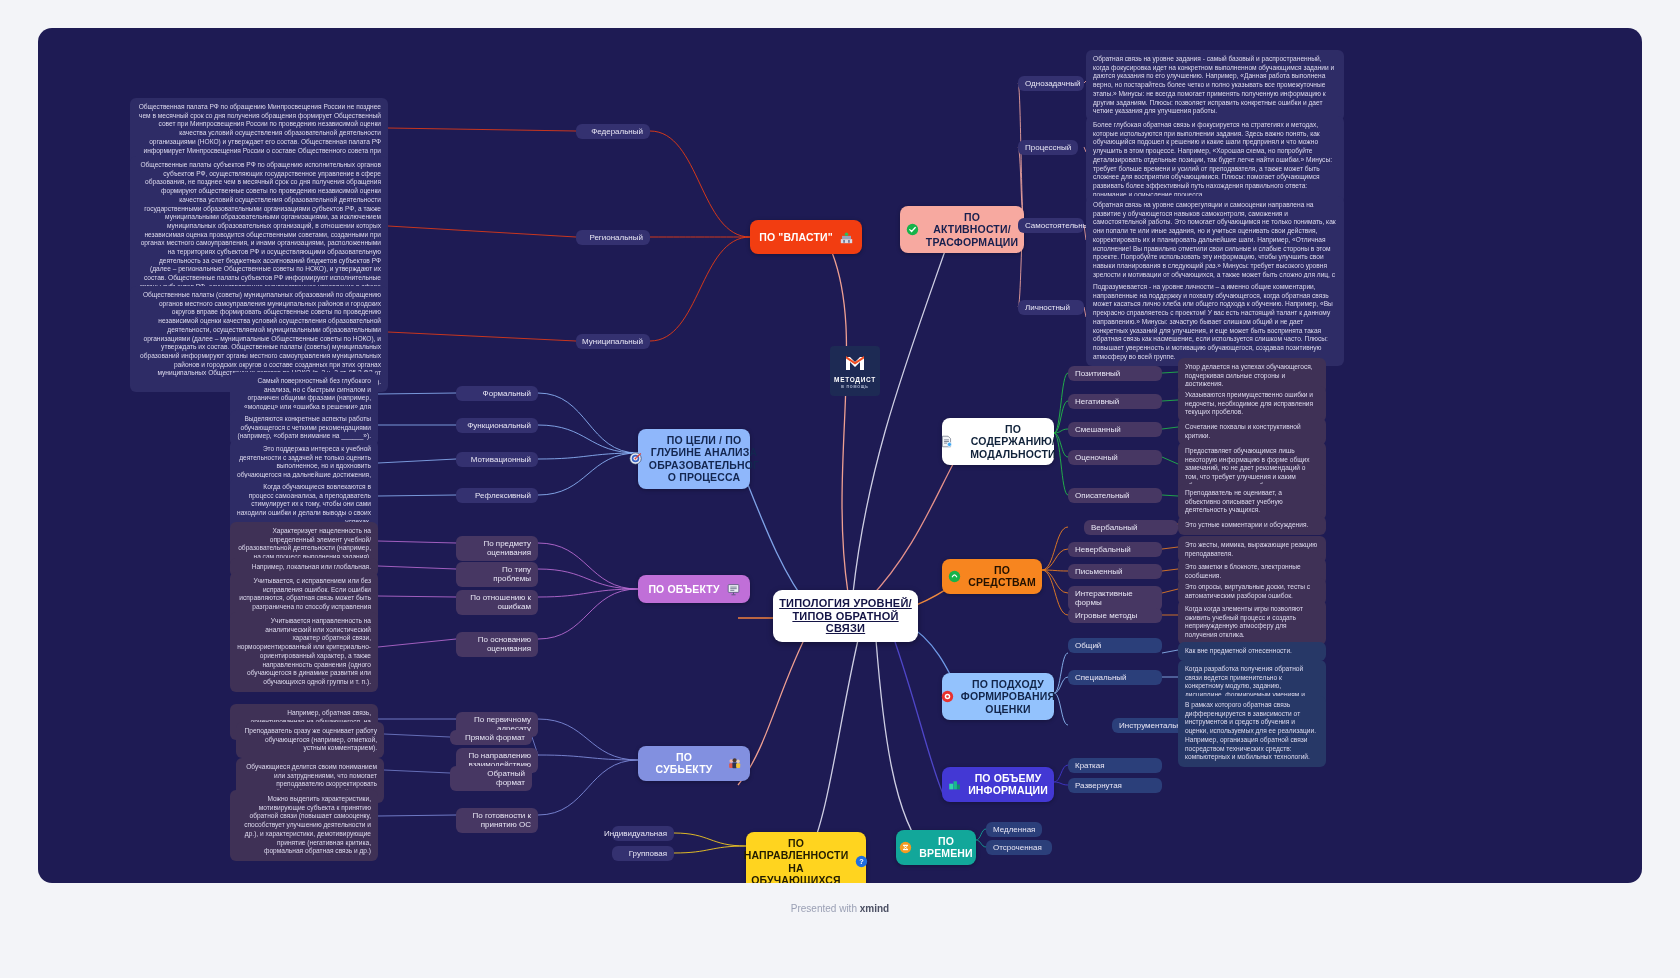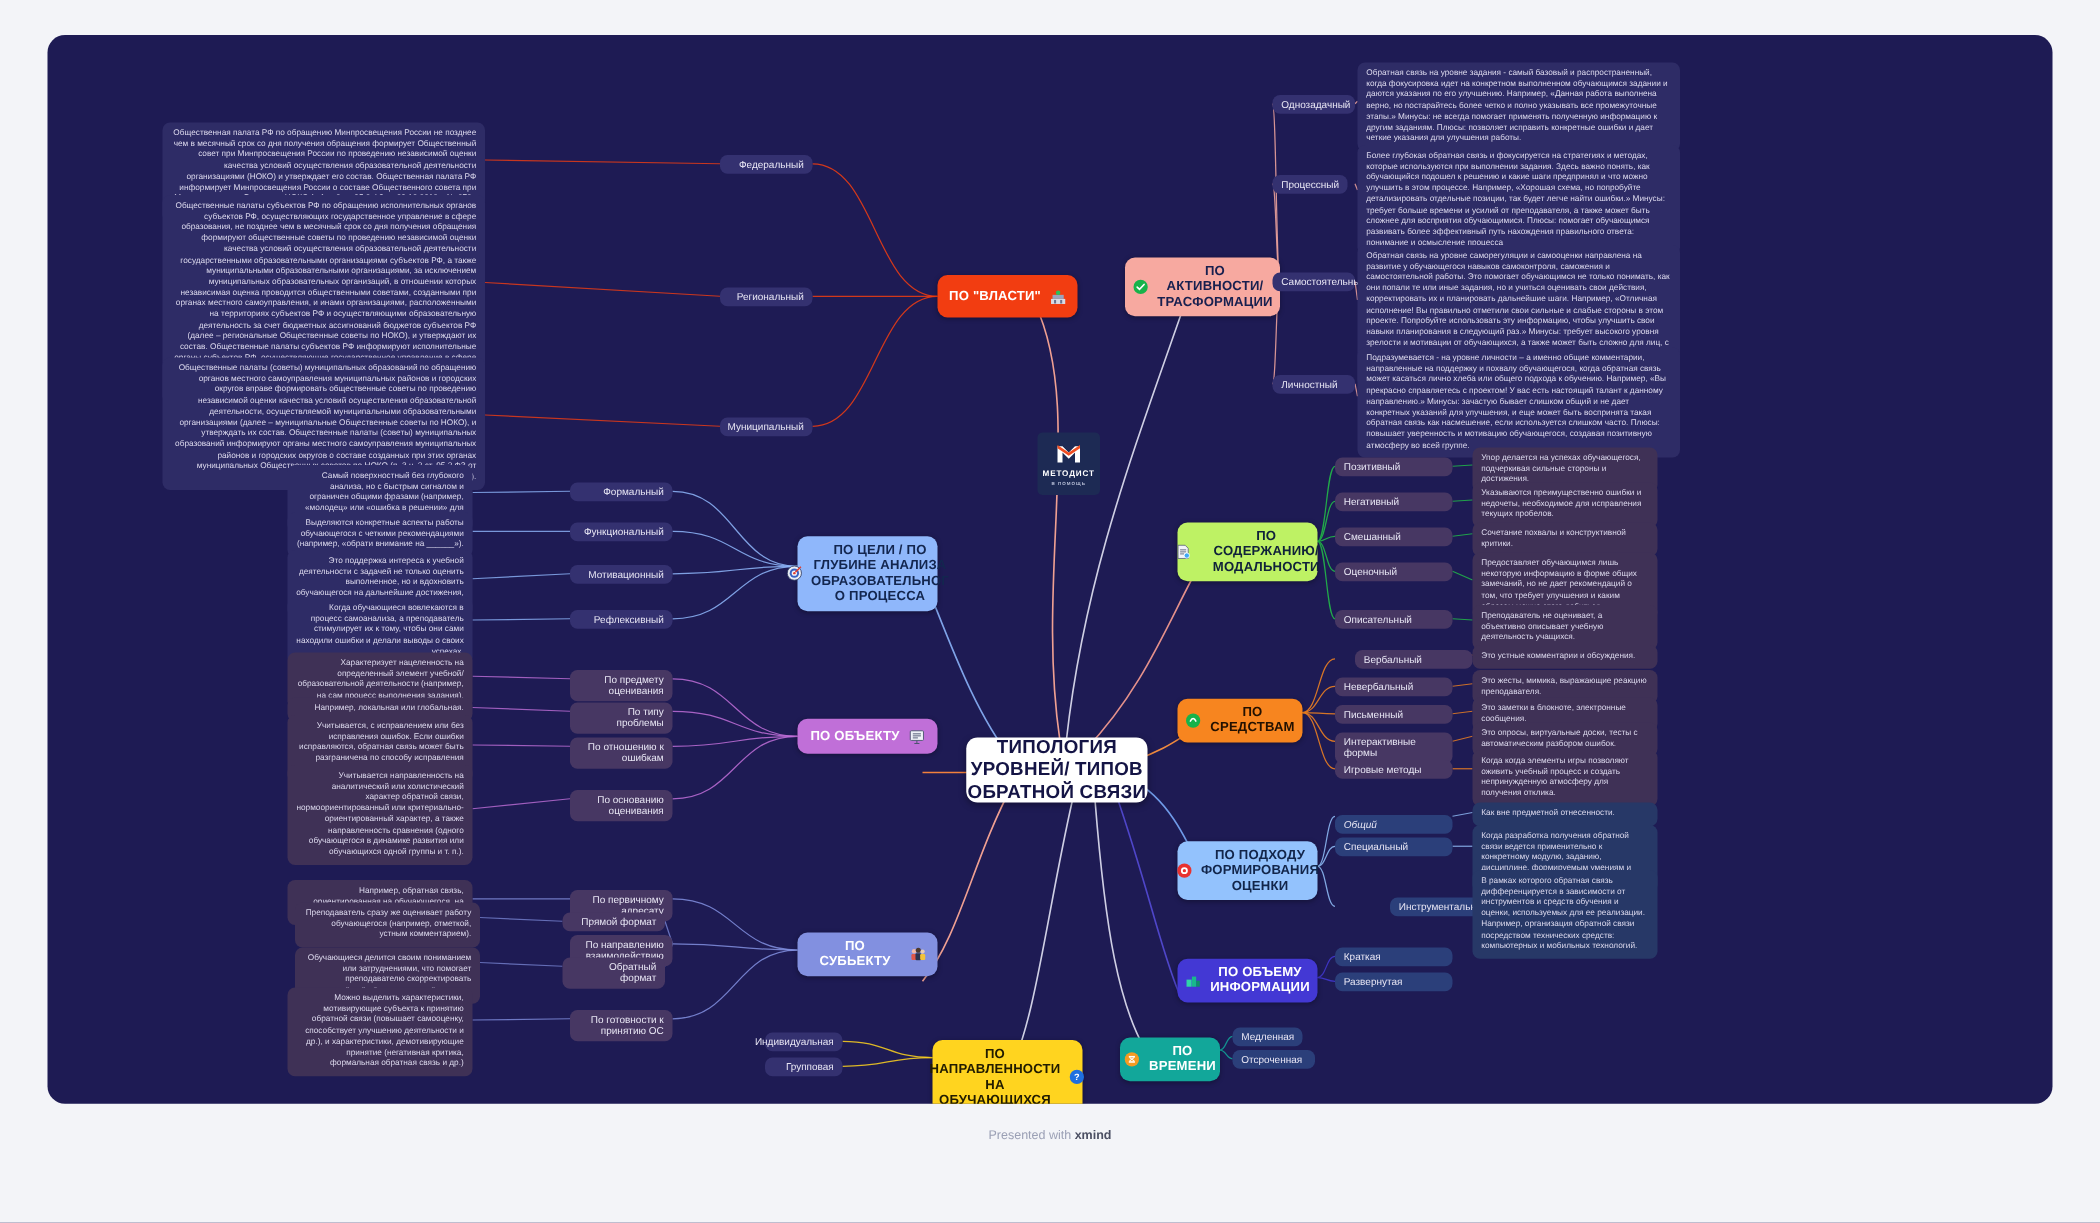--- a/index.html
+++ b/index.html
@@ -26,25 +26,26 @@
     border-radius: 7px;
     line-height: 1.18;
     white-space: pre-line;
   }
 
   
   .central {
     background: #ffffff;
     color: #141445;
     font-weight: bold;
-    font-size: 15px;
+    font-size: 11px;
     letter-spacing: .2px;
     text-align: center;
     border-radius: 9px;
     box-shadow: 0 2px 6px rgba(0,0,0,.35);
+    text-decoration: underline;
   }
 
   
   .topic {
     font-weight: bold;
     font-size: 10.5px;
     letter-spacing: .15px;
     text-align: center;
     border-radius: 8px;
     padding: 5px 9px;
@@ -228,21 +229,21 @@
             <path d="M4.6 8.2 L6.9 10.5 L11.4 5.6" stroke="#fff" stroke-width="1.6" fill="none" stroke-linecap="round"></path>
           </svg></span><span>ПО  АКТИВНОСТИ/ ТРАСФОРМАЦИИ</span></div>
       <div class="node pill f-indigo pR" style="left: 980px; top: 48px; width: 66px; min-height: 14px;"><span>Однозадачный</span></div>
       <div class="leaf f-indigo2 lR" style="position: absolute; left: 1048px; top: 22px; width: 258px; min-height: 62px;"><span>Обратная связь на уровне задания - самый базовый и распространенный, когда фокусировка идет на конкретном выполненном обучающимся задании и даются указания по его улучшению. Например, «Данная работа выполнена верно, но постарайтесь более четко и полно указывать все промежуточные этапы.» Минусы: не всегда помогает применять полученную информацию к другим заданиям. Плюсы: позволяет исправить конкретные ошибки и дает четкие указания для улучшения работы.</span></div>
       <div class="node pill f-indigo pR" style="left: 980px; top: 112px; width: 60px; min-height: 14px;"><span>Процессный</span></div>
       <div class="leaf f-indigo2 lR" style="position: absolute; left: 1048px; top: 88px; width: 258px; min-height: 72px;"><span>Более глубокая обратная связь и фокусируется на стратегиях и методах, которые используются при выполнении задания. Здесь важно понять, как обучающийся подошел к решению и какие шаги предпринял и что можно улучшить в этом процессе. Например, «Хорошая схема, но попробуйте детализировать отдельные позиции, так будет легче найти ошибки.» Минусы: требует больше времени и усилий от преподавателя, а также может быть сложнее для восприятия обучающимися. Плюсы: помогает обучающимся развивать более эффективный путь нахождения правильного ответа: понимание и осмысление процесса</span></div>
       <div class="node pill f-indigo pR" style="left: 980px; top: 190px; width: 66px; min-height: 14px;"><span>Самостоятельный</span></div>
       <div class="leaf f-indigo2 lR" style="position: absolute; left: 1048px; top: 168px; width: 258px; min-height: 88px;"><span>Обратная связь на уровне саморегуляции и самооценки направлена на развитие у обучающегося навыков самоконтроля, саможения и самостоятельной работы. Это помогает обучающимся не только понимать, как они попали те или иные задания, но и учиться оценивать свои действия, корректировать их и планировать дальнейшие шаги. Например, «Отличная исполнение! Вы правильно отметили свои сильные и слабые стороны в этом проекте. Попробуйте использовать эту информацию, чтобы улучшить свои навыки планирования в следующий раз.» Минусы: требует высокого уровня зрелости и мотивации от обучающихся, а также может быть сложно для лиц, с низкой самооценкой. Плюсы: помогает определить обучающихся свои сильные и слабые стороны, а также способствует развитию критического мышления и самостоятельности.</span></div>
       <div class="node pill f-indigo pR" style="left: 980px; top: 272px; width: 66px; min-height: 14px;"><span>Личностный</span></div>
       <div class="leaf f-indigo2 lR" style="position: absolute; left: 1048px; top: 250px; width: 258px; min-height: 78px;"><span>Подразумевается - на уровне личности – а именно общие комментарии, направленные на поддержку и похвалу обучающегося, когда обратная связь может касаться лично хлеба или общего подхода к обучению. Например, «Вы прекрасно справляетесь с проектом! У вас есть настоящий талант к данному направлению.» Минусы: зачастую бывает слишком общий и не дает конкретных указаний для улучшения, и еще может быть воспринята такая обратная связь как насмешение, если используется слишком часто. Плюсы: повышает уверенность и мотивацию обучающегося, создавая позитивную атмосферу во всей группе.</span></div>
-      <div class="node topic" style="left: 904px; top: 390px; width: 112px; min-height: 30px; background: #bef264; color: rgb(16, 34, 58); gap: 17px;"><span class="ic"><svg width="13" height="13" viewBox="0 0 16 16">
+      <div class="node topic" style="left: 904px; top: 390px; width: 112px; min-height: 30px; background: #ffffff; color: rgb(16, 34, 58); gap: 17px;"><span class="ic"><svg width="13" height="13" viewBox="0 0 16 16">
             <path d="M3 1.5 h7 l3 3 v10 h-10 z" fill="#f2f4f8" stroke="#5b6478" stroke-width=".8"></path>
             <path d="M5 6h6M5 8h6M5 10h4" stroke="#5b6478" stroke-width=".9"></path>
             <circle cx="11.6" cy="11.6" r="2.6" fill="#3fa9f5" stroke="#fff" stroke-width=".8"></circle>
           </svg></span><span>ПО СОДЕРЖАНИЮ/ МОДАЛЬНОСТИ</span></div>
       <div class="node pill f-plum pR" style="left: 1030px; top: 338px; width: 94px; min-height: 14px;"><span>Позитивный</span></div>
       <div class="leaf f-plum2 lR" style="position: absolute; left: 1140px; top: 330px; width: 148px; min-height: 28px;"><span>Упор делается на успехах обучающегося, подчеркивая сильные стороны и достижения.</span></div>
       <div class="node pill f-plum pR" style="left: 1030px; top: 366px; width: 94px; min-height: 14px;"><span>Негативный</span></div>
       <div class="leaf f-plum2 lR" style="position: absolute; left: 1140px; top: 358px; width: 148px; min-height: 28px;"><span>Указываются преимущественно ошибки и недочеты, необходимое для исправления текущих пробелов.</span></div>
       <div class="node pill f-plum pR" style="left: 1030px; top: 394px; width: 94px; min-height: 14px;"><span>Смешанный</span></div>
       <div class="leaf f-plum2 lR" style="position: absolute; left: 1140px; top: 390px; width: 148px; min-height: 18px;"><span>Сочетание похвалы и конструктивной критики.</span></div>
@@ -262,21 +263,21 @@
       <div class="leaf f-plum2 lR" style="position: absolute; left: 1140px; top: 530px; width: 148px; min-height: 22px;"><span>Это заметки в блокноте, электронные сообщения.</span></div>
       <div class="node pill f-plum pR" style="left: 1030px; top: 558px; width: 94px; min-height: 14px;"><span>Интерактивные формы</span></div>
       <div class="leaf f-plum2 lR" style="position: absolute; left: 1140px; top: 550px; width: 148px; min-height: 22px;"><span>Это опросы, виртуальные доски, тесты с автоматическим разбором ошибок.</span></div>
       <div class="node pill f-plum pR" style="left: 1030px; top: 580px; width: 94px; min-height: 14px;"><span>Игровые методы</span></div>
       <div class="leaf f-plum2 lR" style="position: absolute; left: 1140px; top: 572px; width: 148px; min-height: 30px;"><span>Когда когда элементы игры позволяют оживить учебный процесс и создать непринужденную атмосферу для получения отклика.</span></div>
       <div class="node topic" style="left: 904px; top: 645px; width: 112px; min-height: 40px; background: rgb(147, 194, 253); color: rgb(18, 37, 74);"><span class="ic"><svg width="13" height="13" viewBox="0 0 16 16">
             <circle cx="8" cy="8" r="7" fill="#e8312f"></circle>
             <circle cx="8" cy="8" r="3.4" fill="#fff"></circle>
             <circle cx="8" cy="8" r="1.6" fill="#e8312f"></circle>
           </svg></span><span>ПО ПОДХОДУ ФОРМИРОВАНИЯ ОЦЕНКИ</span></div>
-      <div class="node pill f-slate pR" style="left: 1030px; top: 624px; width: 94px; min-height: 14px; font-style: italic;"><span>Общий</span></div>
+      <div class="node pill f-slate pR" style="left: 1030px; top: 610px; width: 94px; min-height: 14px;"><span>Общий</span></div>
       <div class="leaf f-slate2 lR" style="position: absolute; left: 1140px; top: 614px; width: 148px; min-height: 16px;"><span>Как вне предметной отнесенности.</span></div>
       <div class="node pill f-slate pR" style="left: 1030px; top: 642px; width: 94px; min-height: 14px; text-align: center;"><span>Специальный</span></div>
       <div class="leaf f-slate2 lR" style="position: absolute; left: 1140px; top: 632px; width: 148px; min-height: 34px;"><span>Когда разработка получения обратной связи ведется применительно к конкретному модулю, заданию, дисциплине, формируемым умениям и навыкам.</span></div>
       <div class="node pill f-slate pR" style="left: 1030px; top: 690px; width: 94px; min-height: 14px; margin-left: 44px;"><span>Инструментальный</span></div>
       <div class="leaf f-slate2 lR" style="position: absolute; left: 1140px; top: 668px; width: 148px; min-height: 60px;"><span>В рамках которого обратная связь дифференцируется в зависимости от инструментов и средств обучения и оценки, используемых для ее реализации. Например, организация обратной связи посредством технических средств: компьютерных и мобильных технологий.</span></div>
       <div class="node topic" style="left: 904px; top: 739px; width: 112px; min-height: 30px; background: rgb(67, 56, 212); color: rgb(255, 255, 255);"><span class="ic"><svg width="13" height="13" viewBox="0 0 16 16">
             <rect x="1.5" y="7" width="5" height="7" fill="#2fd6a8"></rect>
             <rect x="6.8" y="4" width="4.2" height="10" fill="#18b98c"></rect>
             <rect x="11" y="8" width="3.6" height="6" fill="#0e8f6b"></rect>
           </svg></span><span>ПО ОБЪЕМУ ИНФОРМАЦИИ</span></div>

